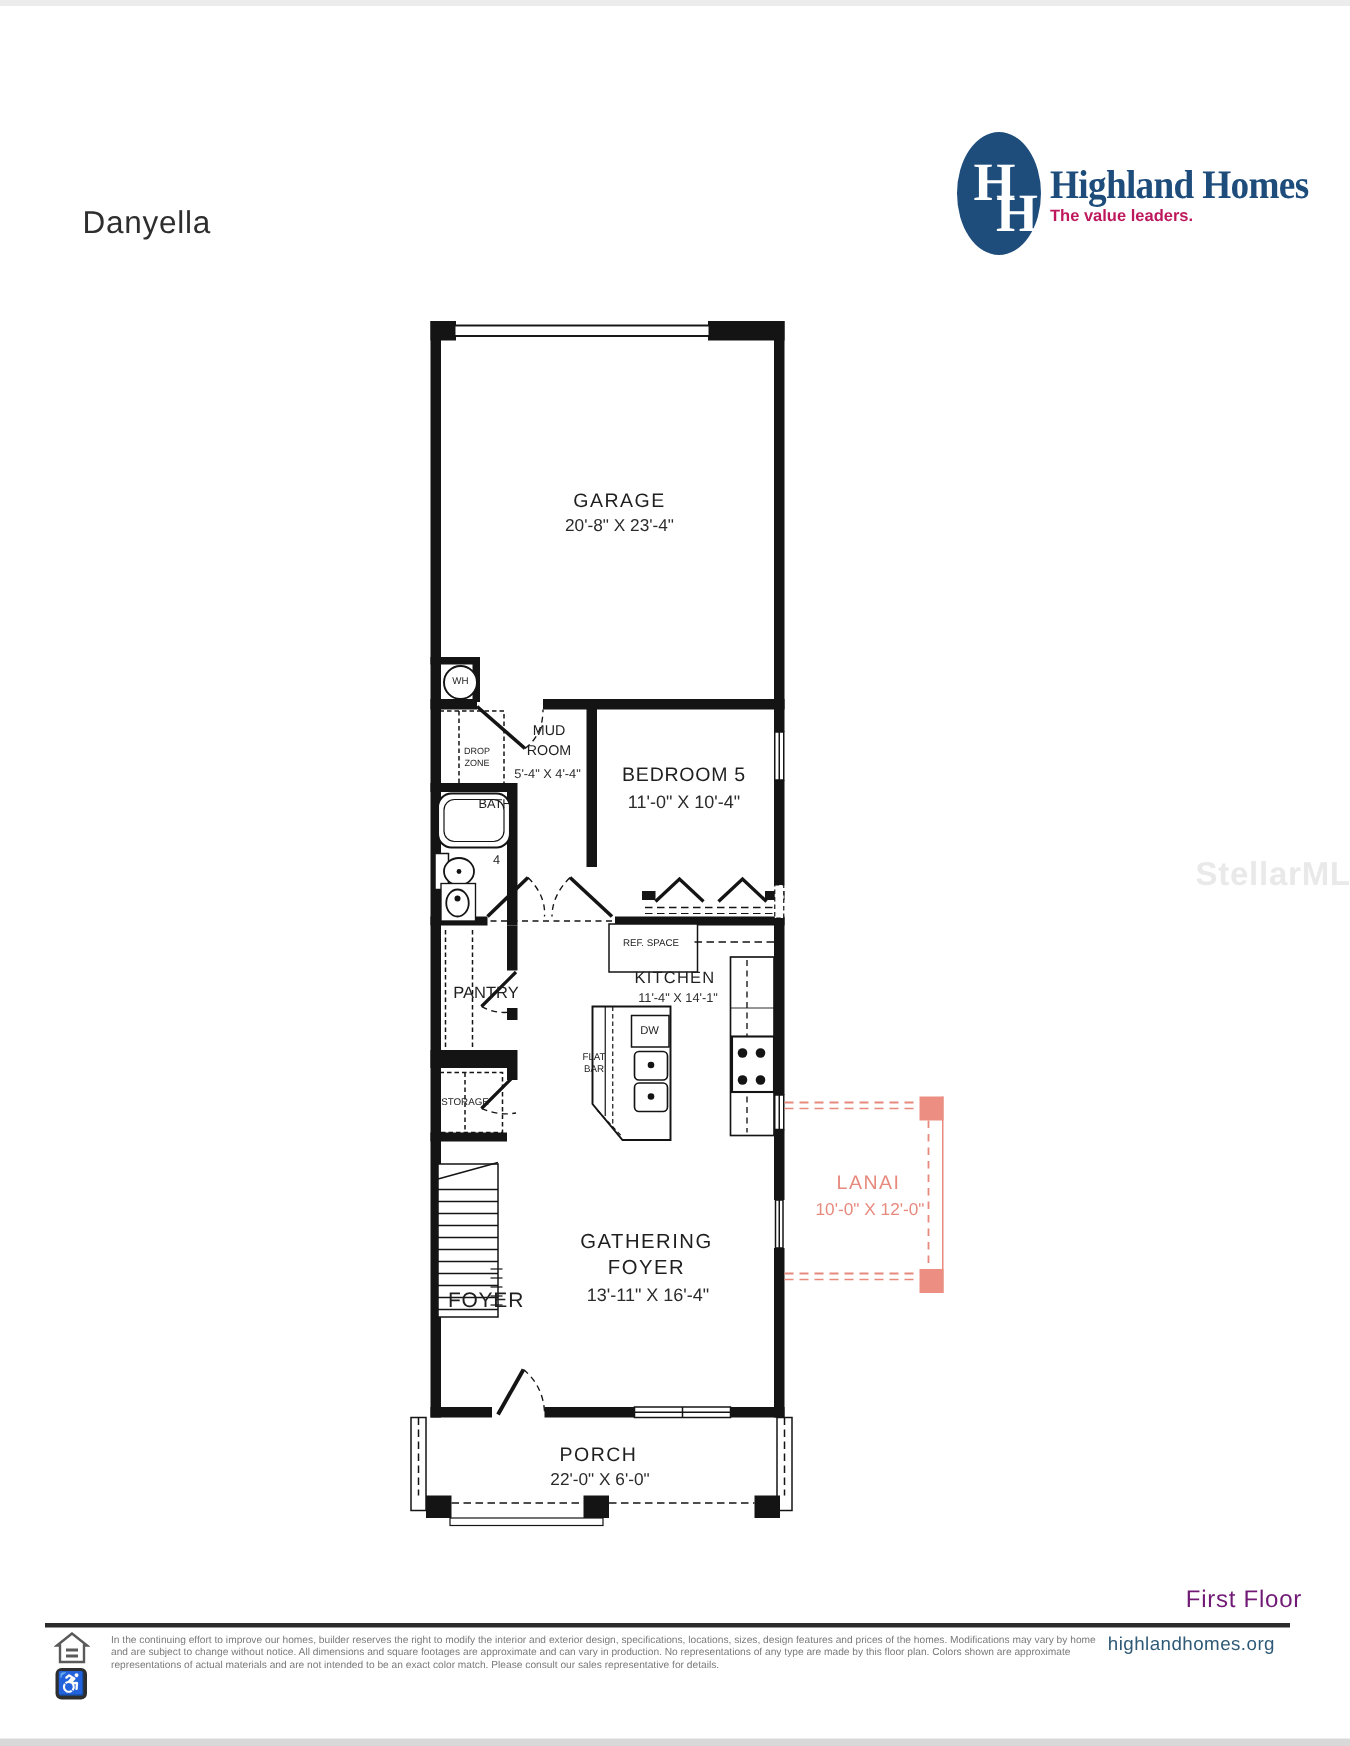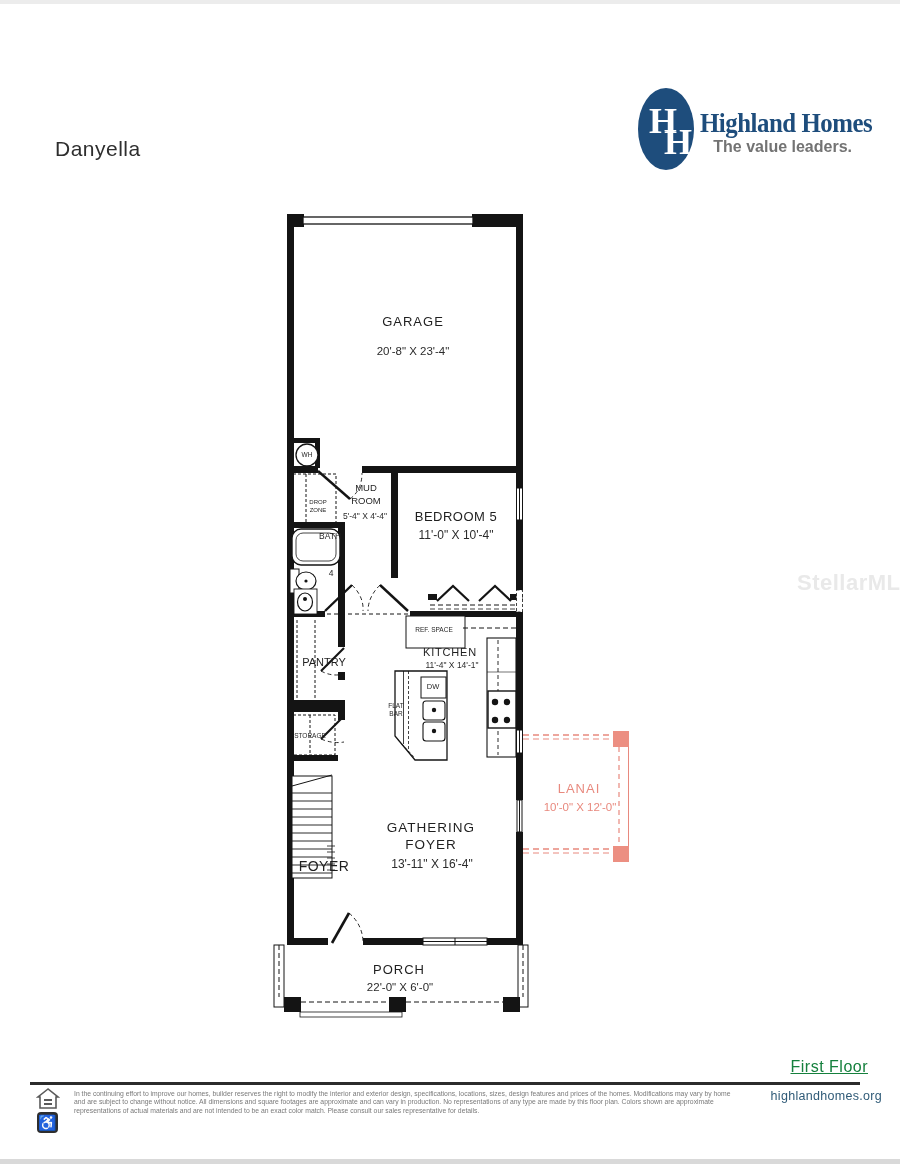--- a/index.html
+++ b/index.html
@@ -9,39 +9,39 @@
   .edge-bottom{position:absolute;left:0;top:1159px;width:900px;height:5px;background:#d9d9d9;}
 
   .plan-title{position:absolute;left:55px;top:137px;font-size:21px;color:#2e2e2e;letter-spacing:.5px;}
 
   
   .logo{position:absolute;left:634px;top:86px;width:230px;height:86px;}
   .logo-oval{position:absolute;left:0;top:0;}
   .brand{position:absolute;left:66px;top:22px;width:160px;text-align:left;
          font-family:"Liberation Serif",serif;font-weight:bold;color:#1e4d7c;
          font-size:27px;letter-spacing:-.5px;white-space:nowrap;transform:scaleX(.92);transform-origin:left;}
-  .tagline{position:absolute;left:66px;top:52px;width:152px;text-align:right;
-           font-weight:bold;color:#737373;font-size:16px;}
+  .tagline{position:absolute;left:66px;top:52px;width:152px;text-align:left;
+           font-weight:bold;color:#be185d;font-size:11px;}
 
   .watermark{position:absolute;left:797px;top:570px;font-size:22px;font-weight:600;
              color:#e9e9e9;letter-spacing:.5px;}
 
   
   .lbl{position:absolute;transform:translate(-50%,-50%);text-align:center;color:#1f1f1f;
        line-height:1.25;white-space:nowrap;}
   .wrap{white-space:normal;}
   .dims{color:#2b2b2b;}
   .salmon{color:#e8897e;padding-left:16px;}
 
   
   .first-floor{position:absolute;left:0;top:1058px;width:868px;text-align:right;
-               font-size:16px;color:#15803d;letter-spacing:.5px;text-decoration:underline;}
+               font-size:16px;color:#701a75;letter-spacing:.5px;}
   .rule{position:absolute;left:30px;top:1082px;width:830px;height:3px;background:#2b2b2b;}
   .website{position:absolute;left:0;top:1089px;width:850px;text-align:right;
-           font-size:12.5px;color:#2f5a77;letter-spacing:.3px;margin-left:32px;}
+           font-size:12.5px;color:#2f5a77;letter-spacing:.3px;}
   .disclaimer{position:absolute;left:74px;top:1090px;width:668px;font-size:6.8px;
               line-height:1.22;color:#7a7a7a;}
   .eh-icon{position:absolute;left:36px;top:1088px;}
   .wc-icon{position:absolute;left:37px;top:1112px;width:21px;height:21px;background:#2e2e2e;
            border-radius:4px;color:#fff;font-size:15px;line-height:21px;text-align:center;}
 </style>
 </head>
 <body>
 
 <div class="page">
@@ -221,21 +221,21 @@
       <line x1="523" y1="849" x2="613" y2="849" stroke-width="1.3" stroke-dasharray="6,4"></line>
       <line x1="523" y1="853" x2="613" y2="853" stroke-width="1" stroke-dasharray="6,4"></line>
       <line x1="619" y1="747" x2="619" y2="846" stroke-width="1.2" stroke-dasharray="5,4"></line>
       <line x1="628.5" y1="731" x2="628.5" y2="862" stroke-width="1"></line>
       <rect x="613" y="731" width="16" height="16" fill="#ec8f82" stroke="none"></rect>
       <rect x="613" y="846" width="16" height="16" fill="#ec8f82" stroke="none"></rect>
     </g>
   </svg>
 
   <div>
-    <div class="lbl" style="left:413px;top:322px;font-size:13px;letter-spacing:1px">GARAGE</div>
+    <div class="lbl" style="left:413px;top:334px;font-size:13px;letter-spacing:1px">GARAGE</div>
     <div class="lbl dims" style="left:413px;top:351px;font-size:11.5px">20'-8" X 23'-4"</div>
 
     <div class="lbl" style="left:307px;top:455px;font-size:6.5px">WH</div>
 
     <div class="lbl wrap" style="left:366px;top:495px;font-size:9.5px;width:52px;line-height:1.35">MUD ROOM</div>
     <div class="lbl dims" style="left:365px;top:516px;font-size:8.5px">5'-4" X 4'-4"</div>
 
     <div class="lbl wrap" style="left:318px;top:506px;font-size:6px;width:30px">DROP ZONE</div>
 
     <div class="lbl" style="left:456px;top:517px;font-size:13px;letter-spacing:.5px">BEDROOM 5</div>

